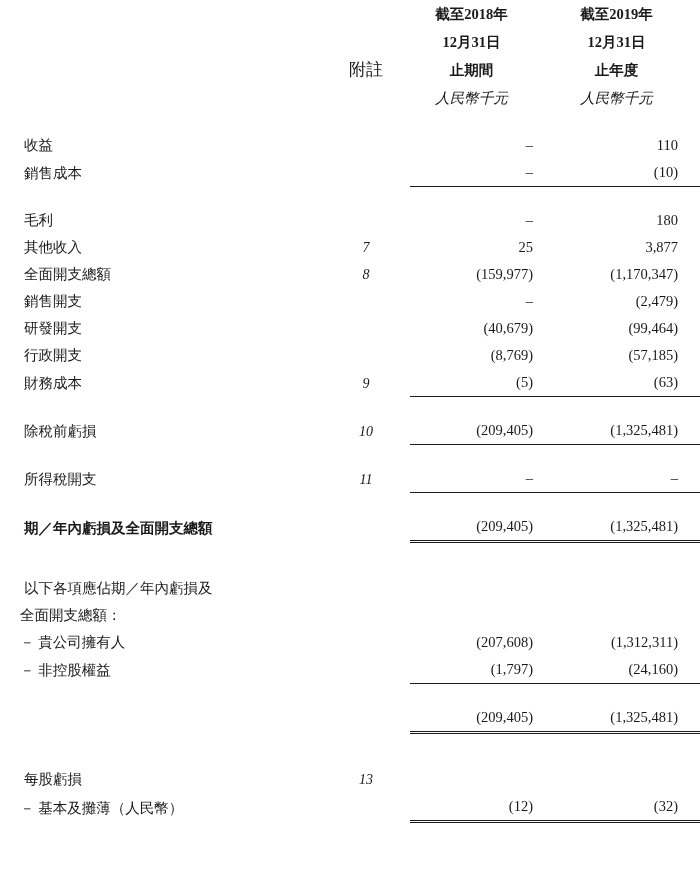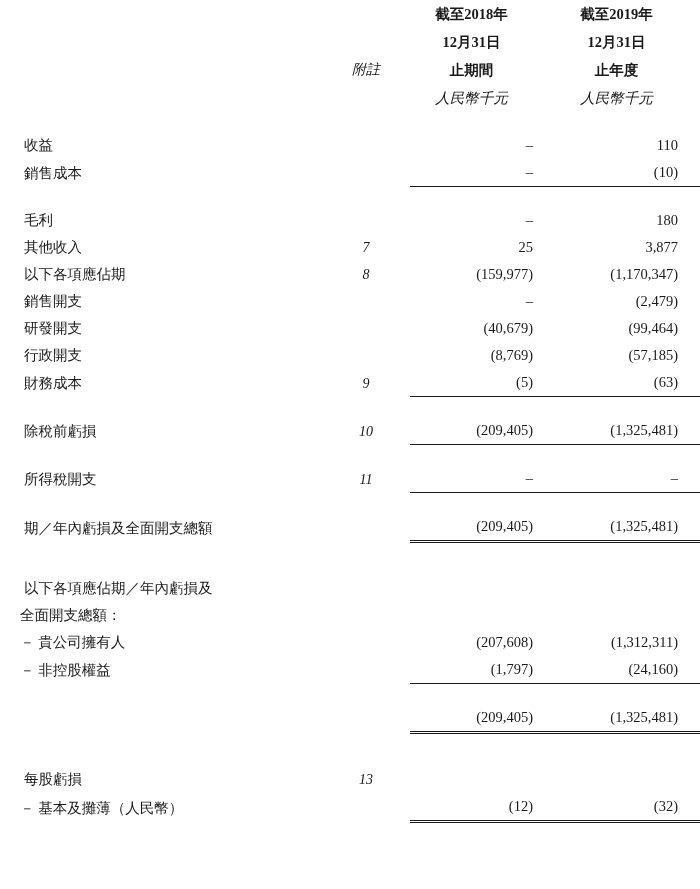--- a/index.html
+++ b/index.html
@@ -68,35 +68,34 @@
     line-height: 28px;
     height: 28px;
   }
   .hdr-cell.italic-unit {
     font-weight: normal;
     font-style: italic;
     margin-top: 36px;
   }
   .hdr-note {
     text-align: center;
-    font-style: italic;
-    font-size: 14px;
+    font-size: 17px;
     padding-right: 18px;
     line-height: 28px;
     height: 28px;
   }
 
   
   .ul-single { border-bottom: 1px solid #1a1a1a; }
   .dbl-bottom {
     border-bottom: 3px double #1a1a1a;
   }
 
   .indent1 { padding-left: 20px; }
-  .bold { font-weight: normal; margin-left: 40px; }
+  .bold { font-weight: bold; margin-left: 40px; }
 </style>
 </head>
 <body>
 
 <div class="sheet">
 
   <table class="fin">
     <colgroup>
       <col class="c-label">
         <col class="c-note">
@@ -160,21 +159,21 @@
     </tr>
 
     <tr class="row-body">
       <td class="label-cell">其他收入</td>
       <td class="note-cell">7</td>
       <td class="num-cell">25</td>
       <td class="num-cell">3,877</td>
     </tr>
 
     <tr class="row-body">
-      <td class="label-cell">以下各項應佔期</td>
+      <td class="label-cell">全面開支總額</td>
       <td class="note-cell">8</td>
       <td class="num-cell">(159,977)</td>
       <td class="num-cell">(1,170,347)</td>
     </tr>
 
     <tr class="row-body">
       <td class="label-cell">銷售開支</td>
       <td class="note-cell"></td>
       <td class="num-cell">–</td>
       <td class="num-cell">(2,479)</td>

